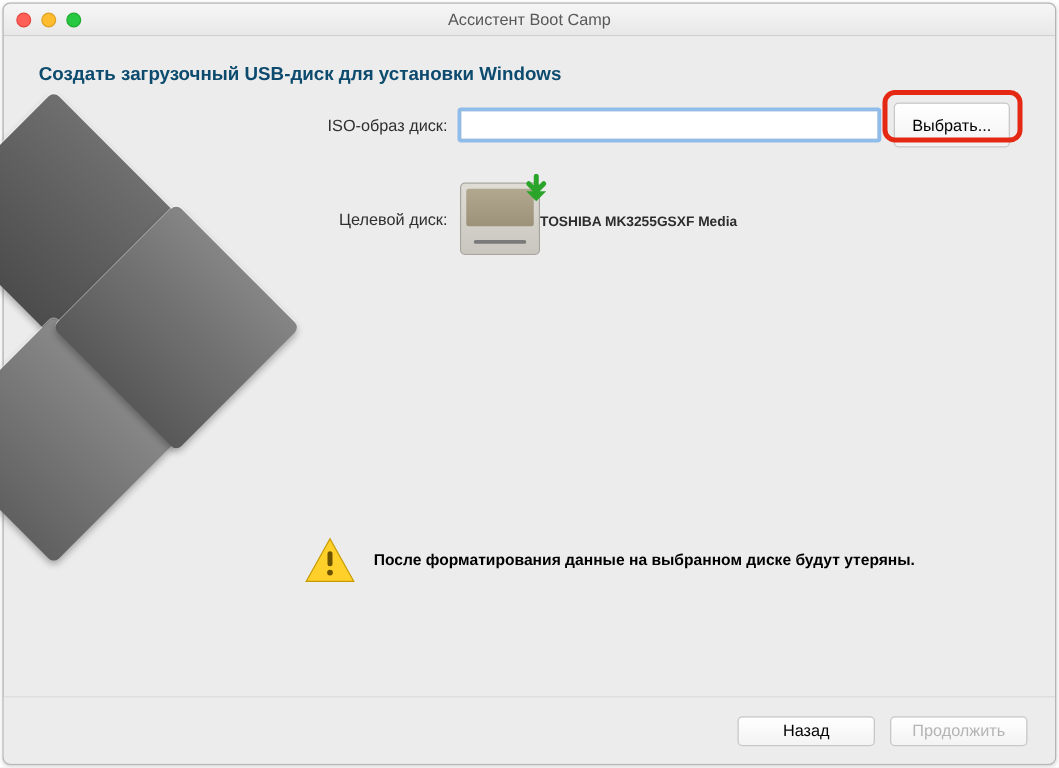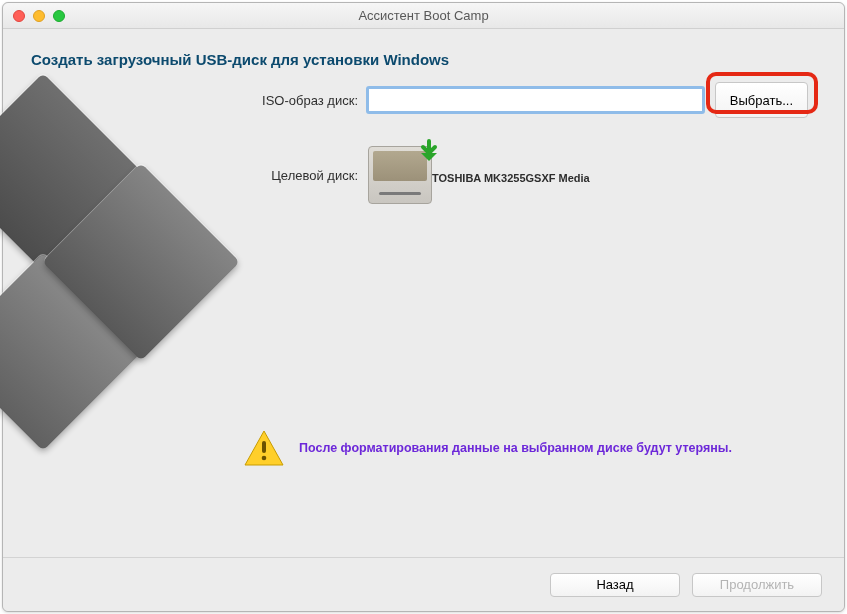--- a/index.html
+++ b/index.html
@@ -190,36 +190,36 @@
     gap: 14px;
   }
   .warn-icon {
     width: 42px;
     height: 38px;
   }
   .warn-icon svg { width: 100%; height: 100%; }
   .warning-text {
     font-size: 12.5px;
     font-weight: 600;
-    color: #6d28d9;
+    color: #000000;
   }
   .footer {
     height: 54px;
     border-top: 1px solid #d3d3d3;
     background: #ececec;
     display: flex;
     align-items: center;
     justify-content: flex-end;
     padding-right: 22px;
     gap: 12px;
     border-radius: 0 0 6px 6px;
   }
   .footer button {
     height: 24px;
-    width: 130px;
+    width: 110px;
     font-size: 13px;
     background: linear-gradient(#ffffff,#f3f3f3);
     border: 1px solid #c7c7c7;
     border-radius: 4px;
     cursor: pointer;
   }
   .footer button.disabled {
     color: #b4b4b4;
     cursor: default;
   }

